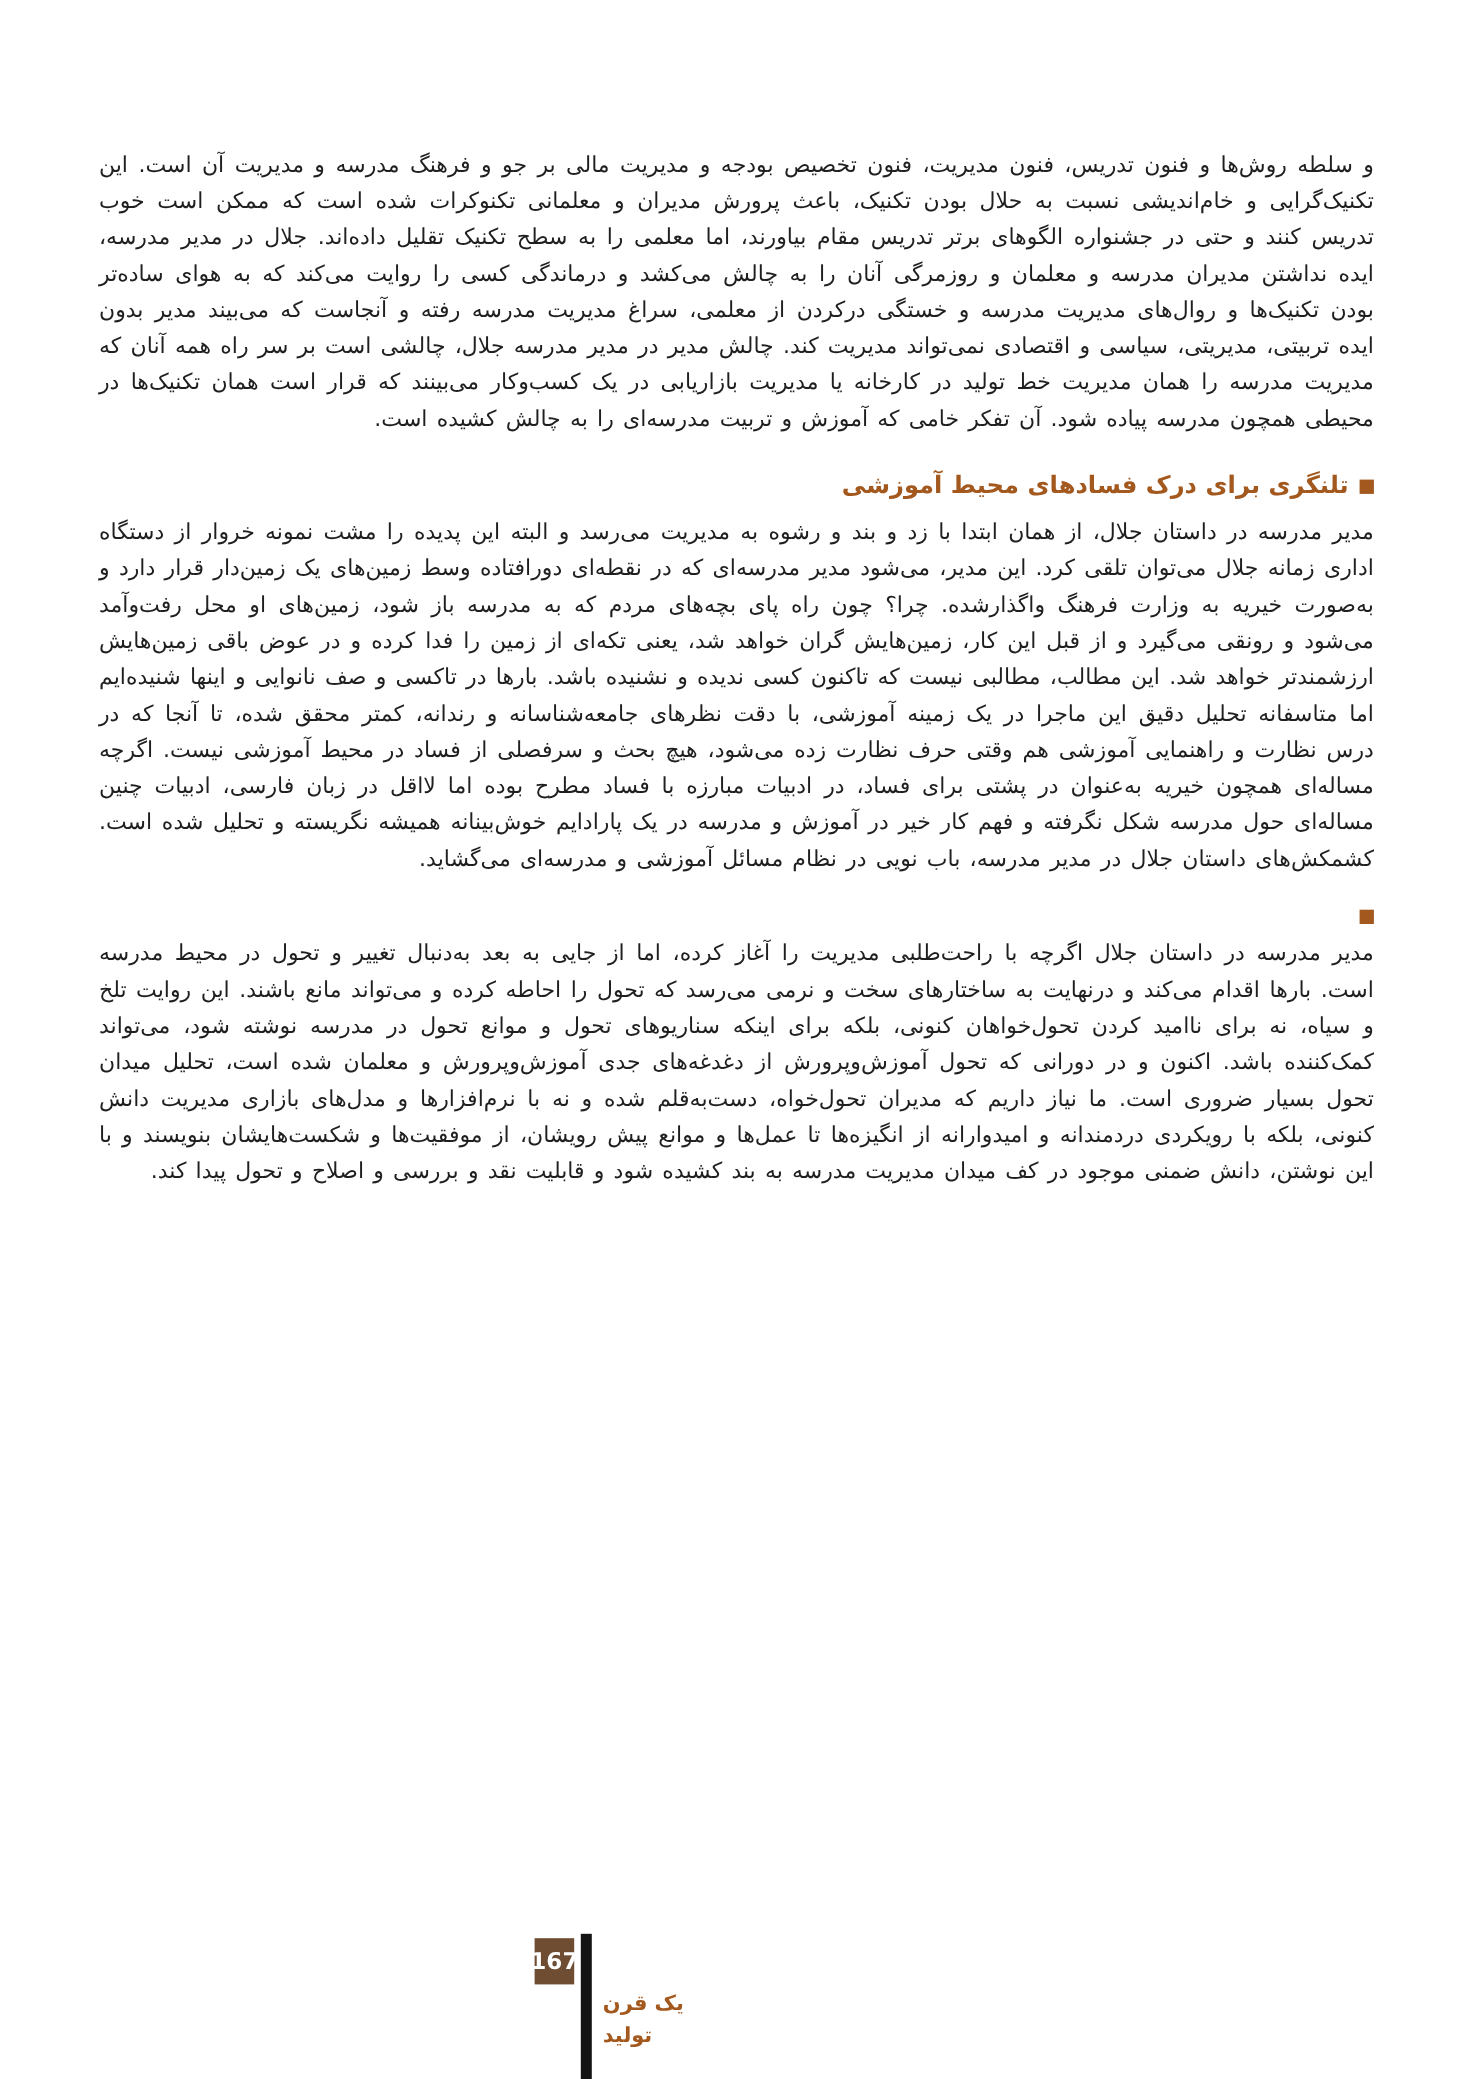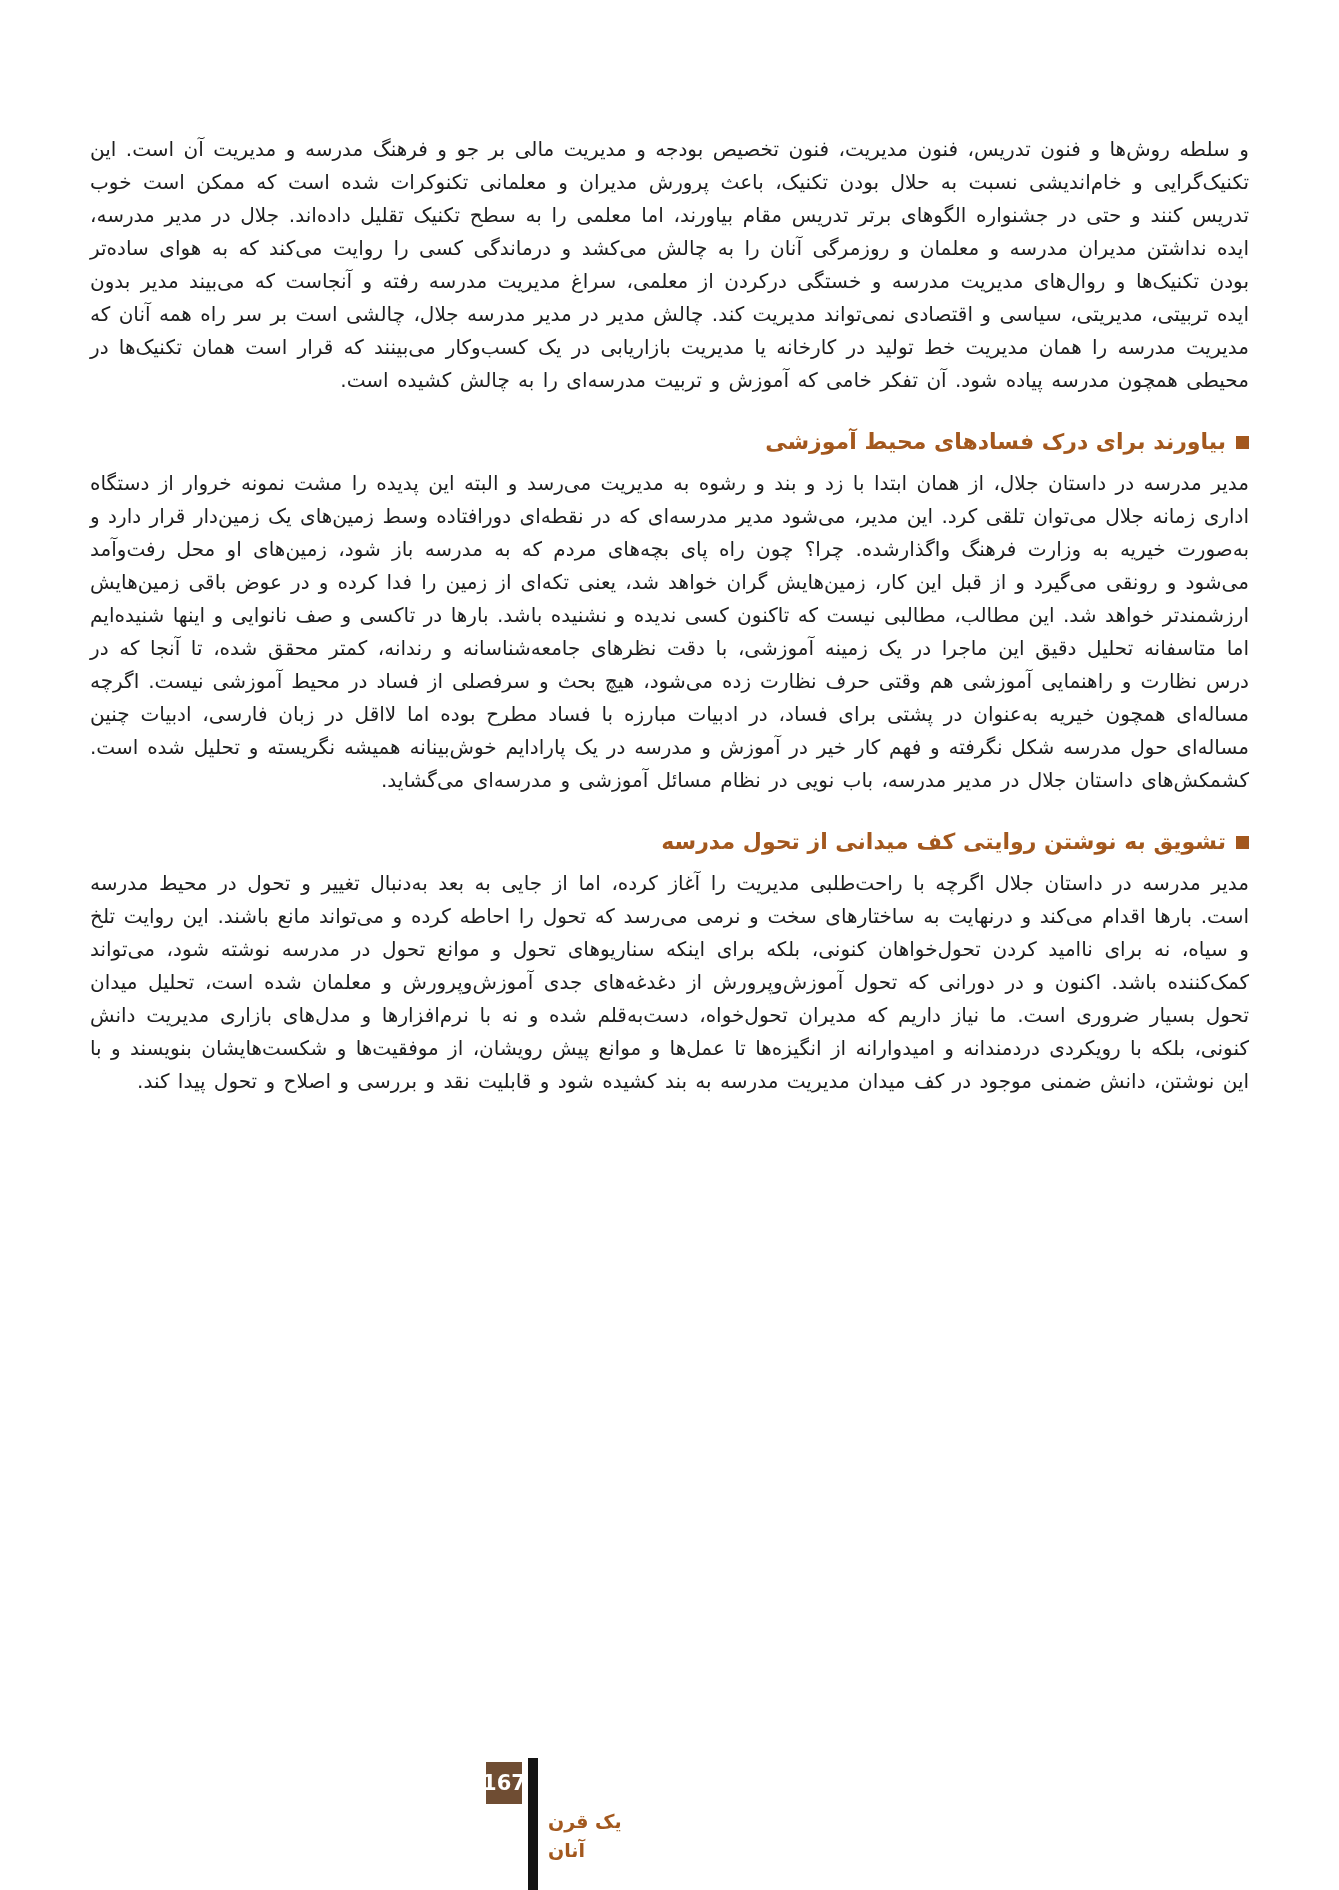--- a/index.html
+++ b/index.html
@@ -89,38 +89,37 @@
 <body>
 
 <div class="page">
 
   <div class="content">
 
     <p class="body-text">و سلطه روش‌ها و فنون تدریس، فنون مدیریت، فنون تخصیص بودجه و مدیریت مالی بر جو و فرهنگ مدرسه و مدیریت آن است. این تکنیک‌گرایی و خام‌اندیشی نسبت به حلال بودن تکنیک، باعث پرورش مدیران و معلمانی تکنوکرات شده است که ممکن است خوب تدریس کنند و حتی در جشنواره الگوهای برتر تدریس مقام بیاورند، اما معلمی را به سطح تکنیک تقلیل داده‌اند. جلال در مدیر مدرسه، ایده نداشتن مدیران مدرسه و معلمان و روزمرگی آنان را به چالش می‌کشد و درماندگی کسی را روایت می‌کند که به هوای ساده‌تر بودن تکنیک‌ها و روال‌های مدیریت مدرسه و خستگی درکردن از معلمی، سراغ مدیریت مدرسه رفته و آنجاست که می‌بیند مدیر بدون ایده تربیتی، مدیریتی، سیاسی و اقتصادی نمی‌تواند مدیریت کند. چالش مدیر در مدیر مدرسه جلال، چالشی است بر سر راه همه آنان که مدیریت مدرسه را همان مدیریت خط تولید در کارخانه یا مدیریت بازاریابی در یک کسب‌وکار می‌بینند که قرار است همان تکنیک‌ها در محیطی همچون مدرسه پیاده شود. آن تفکر خامی که آموزش و تربیت مدرسه‌ای را به چالش کشیده است.</p>
 
     <h2 class="section-heading">
       <span class="bullet-square"></span>
-      <span>بیاورند برای درک فسادهای محیط آموزشی</span>
+      <span>تلنگری برای درک فسادهای محیط آموزشی</span>
     </h2>
 
     <p class="body-text">مدیر مدرسه در داستان جلال، از همان ابتدا با زد و بند و رشوه به مدیریت می‌رسد و البته این پدیده را مشت نمونه خروار از دستگاه اداری زمانه جلال می‌توان تلقی کرد. این مدیر، می‌شود مدیر مدرسه‌ای که در نقطه‌ای دورافتاده وسط زمین‌های یک زمین‌دار قرار دارد و به‌صورت خیریه به وزارت فرهنگ واگذارشده. چرا؟ چون راه پای بچه‌های مردم که به مدرسه باز شود، زمین‌های او محل رفت‌وآمد می‌شود و رونقی می‌گیرد و از قبل این کار، زمین‌هایش گران خواهد شد، یعنی تکه‌ای از زمین را فدا کرده و در عوض باقی زمین‌هایش ارزشمندتر خواهد شد. این مطالب، مطالبی نیست که تاکنون کسی ندیده و نشنیده باشد. بارها در تاکسی و صف نانوایی و اینها شنیده‌ایم اما متاسفانه تحلیل دقیق این ماجرا در یک زمینه آموزشی، با دقت نظرهای جامعه‌شناسانه و رندانه، کمتر محقق شده، تا آنجا که در درس نظارت و راهنمایی آموزشی هم وقتی حرف نظارت زده می‌شود، هیچ بحث و سرفصلی از فساد در محیط آموزشی نیست. اگرچه مساله‌ای همچون خیریه به‌عنوان در پشتی برای فساد، در ادبیات مبارزه با فساد مطرح بوده اما لااقل در زبان فارسی، ادبیات چنین مساله‌ای حول مدرسه شکل نگرفته و فهم کار خیر در آموزش و مدرسه در یک پارادایم خوش‌بینانه همیشه نگریسته و تحلیل شده است. کشمکش‌های داستان جلال در مدیر مدرسه، باب نویی در نظام مسائل آموزشی و مدرسه‌ای می‌گشاید.</p>
 
     <h2 class="section-heading">
       <span class="bullet-square"></span>
-      <span>تشویق به نوشتن روایتی کف میدانی از تحول مدرسه</span>
     </h2>
 
     <p class="body-text">مدیر مدرسه در داستان جلال اگرچه با راحت‌طلبی مدیریت را آغاز کرده، اما از جایی به بعد به‌دنبال تغییر و تحول در محیط مدرسه است. بارها اقدام می‌کند و درنهایت به ساختارهای سخت و نرمی می‌رسد که تحول را احاطه کرده و می‌تواند مانع باشند. این روایت تلخ و سیاه، نه برای ناامید کردن تحول‌خواهان کنونی، بلکه برای اینکه سناریوهای تحول و موانع تحول در مدرسه نوشته شود، می‌تواند کمک‌کننده باشد. اکنون و در دورانی که تحول آموزش‌وپرورش از دغدغه‌های جدی آموزش‌وپرورش و معلمان شده است، تحلیل میدان تحول بسیار ضروری است. ما نیاز داریم که مدیران تحول‌خواه، دست‌به‌قلم شده و نه با نرم‌افزارها و مدل‌های بازاری مدیریت دانش کنونی، بلکه با رویکردی دردمندانه و امیدوارانه از انگیزه‌ها تا عمل‌ها و موانع پیش رویشان، از موفقیت‌ها و شکست‌هایشان بنویسند و با این نوشتن، دانش ضمنی موجود در کف میدان مدیریت مدرسه به بند کشیده شود و قابلیت نقد و بررسی و اصلاح و تحول پیدا کند.</p>
 
   </div>
 
   <div class="page-number-box">
     <span>167</span>
   </div>
 
   <div class="footer-bar"></div>
 
   <div class="book-title">
     <div>یک قرن</div>
-    <div>آنان</div>
+    <div>تولید</div>
   </div>
 
 </div>
 
 </body></html>

